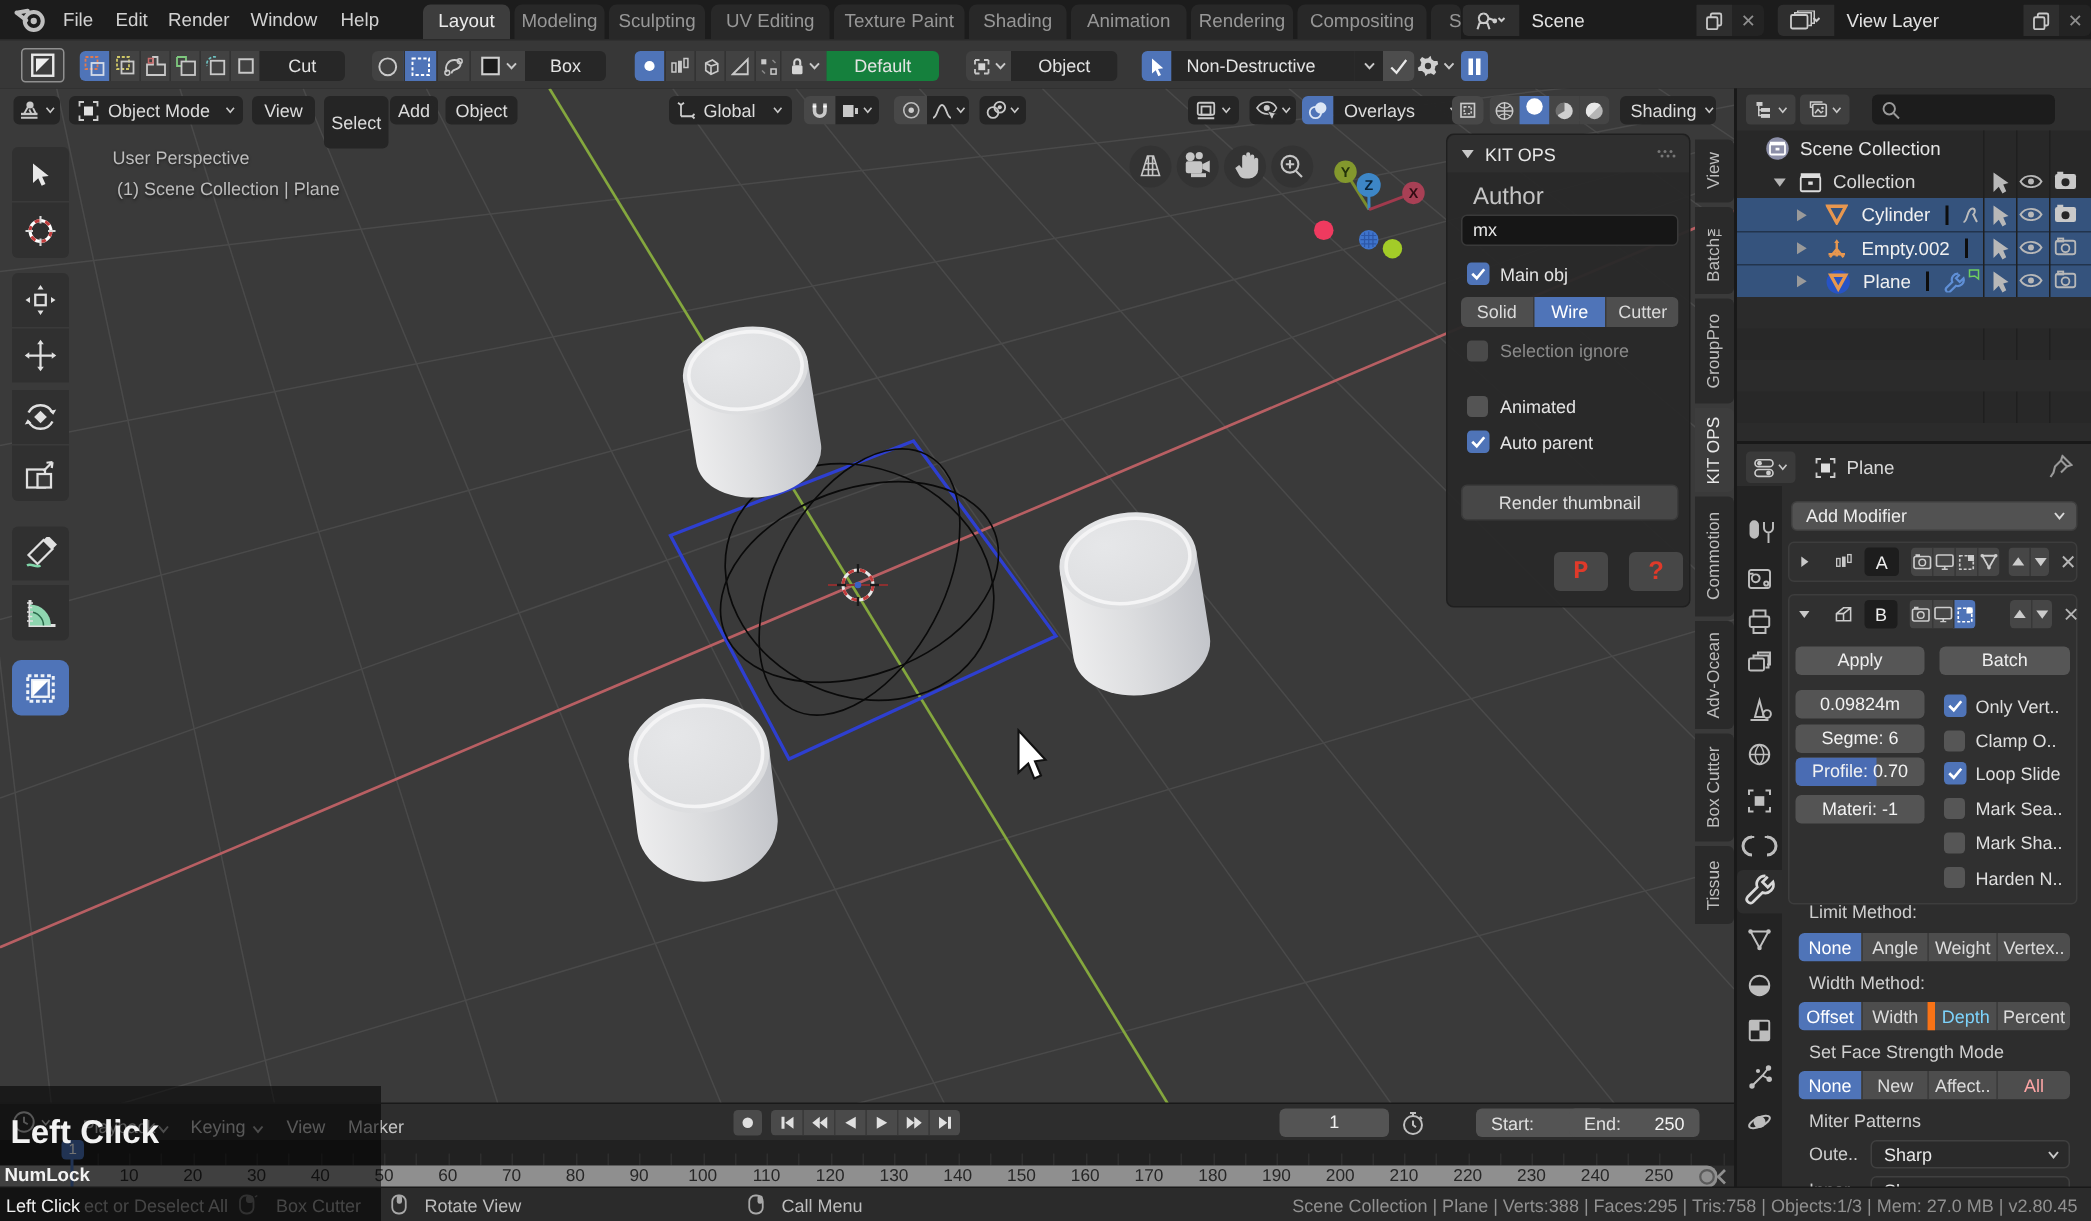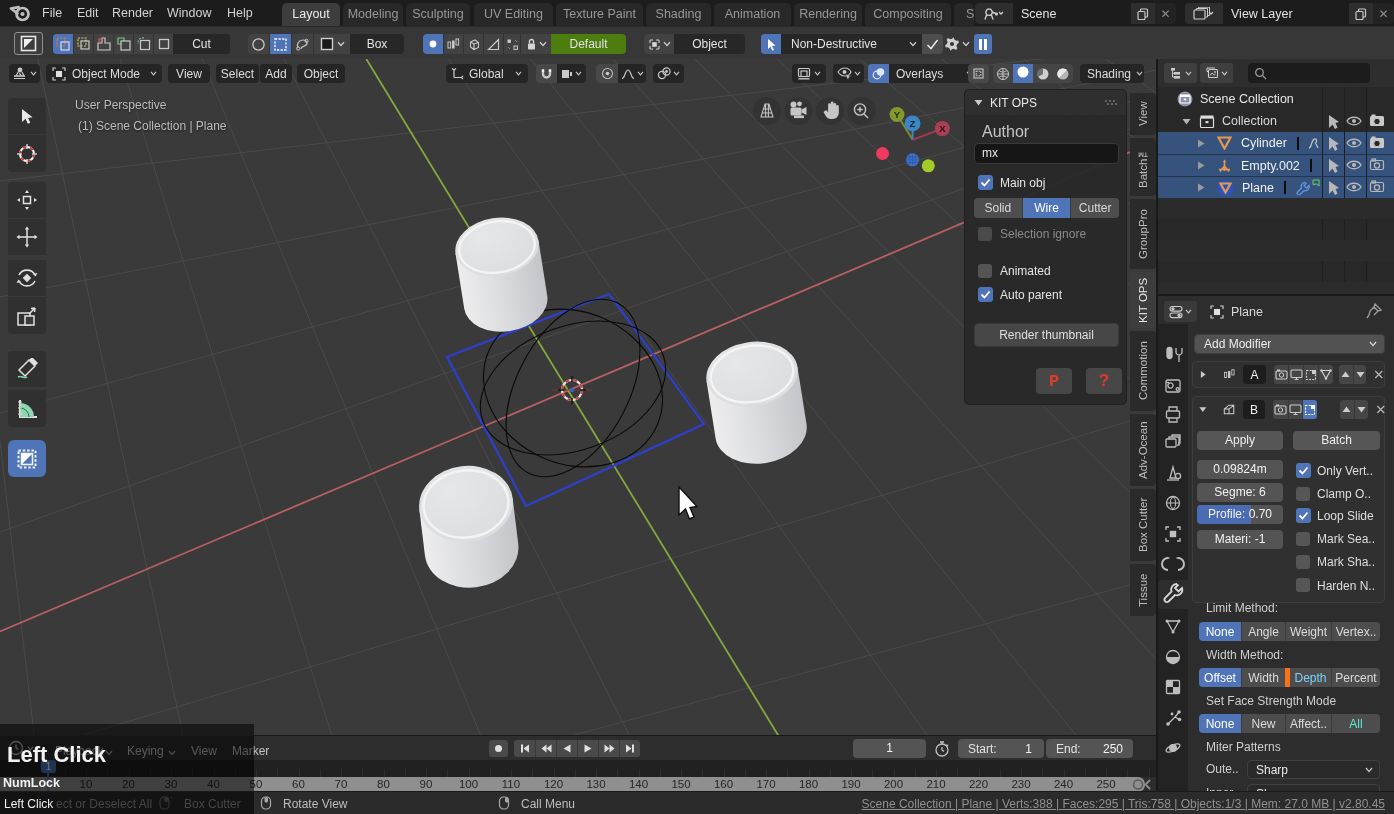--- a/index.html
+++ b/index.html
@@ -181,21 +181,21 @@
       </div>
     <div style="width:31px;background:#424242;border-left:1px solid #333;display:flex;align-items:center;justify-content:center;gap:2px;">
         <svg width="11" height="13" viewBox="0 0 11 13">
           <rect x="2" y="5.5" width="7" height="6" rx="1" fill="#d5d5d5"></rect>
           <path d="M3.5 5.5 V3.5 a2 2 0 0 1 4 0 V5.5" fill="none" stroke="#d5d5d5" stroke-width="1.4"></path>
         </svg>
         <svg width="8" height="6" viewBox="0 0 8 6">
           <path d="M1 1.2 L4 4.5 L7 1.2" stroke="#c9c9c9" stroke-width="1.3" fill="none"></path>
         </svg>
       </div>
-    <div style="width:75px;background:#4d7c0f;color:#e3e3e3;font-size:12px;display:flex;align-items:center;justify-content:center;">Default</div>
+    <div style="width:75px;background:#15803d;color:#e3e3e3;font-size:12px;display:flex;align-items:center;justify-content:center;">Default</div>
   </div>
 
   <div class="abs" style="left:644px;top:7px;height:20px;display:flex;border-radius:4px;overflow:hidden;">
     <div style="width:30px;background:#424242;display:flex;align-items:center;justify-content:center;gap:2px;">
         <svg width="13" height="13" viewBox="0 0 13 13">
           <path d="M2 2 h3 M2 2 v3 M11 2 h-3 M11 2 v3 M2 11 h3 M2 11 v-3 M11 11 h-3 M11 11 v-3" stroke="#c9c9c9" stroke-width="1.2"></path>
           <rect x="4.2" y="4.2" width="4.6" height="4.6" fill="#d5d5d5"></rect>
         </svg>
         <svg width="8" height="6" viewBox="0 0 8 6">
           <path d="M1 1.2 L4 4.5 L7 1.2" stroke="#c9c9c9" stroke-width="1.3" fill="none"></path>
@@ -385,21 +385,21 @@
   <svg width="14" height="14" viewBox="0 0 14 14">
       <path d="M1 4 V1 H4 M10 1 H13 V4 M13 10 V13 H10 M4 13 H1 V10" stroke="#ccc" stroke-width="1.2" fill="none"></path>
       <rect x="4" y="4" width="6" height="6" fill="#e0e0e0"></rect>
     </svg>
   <span>Object Mode</span>
   <svg width="7" height="5" viewBox="0 0 8 6" style="margin-left:4px;">
       <path d="M1 1 L4 4.6 L7 1" stroke="#c9c9c9" stroke-width="1.3" fill="none"></path>
     </svg>
 </div>
 <div class="pill" style="left:168px;top:64px;width:42px;height:19px;">View</div>
-<div class="pill" style="left:216px;top:64px;width:43px;height:19px;">Select</div>
+<div class="pill" style="left:216px;top:64px;width:43px;height:35px;">Select</div>
 <div class="pill" style="left:260px;top:64px;width:32px;height:19px;">Add</div>
 <div class="pill" style="left:297px;top:64px;width:48px;height:19px;">Object</div>
 <div class="pill" style="left:446px;top:64px;width:82px;height:19px;justify-content:flex-start;padding-left:5px;gap:5px;">
   <svg width="13" height="13" viewBox="0 0 13 13">
       <path d="M3 10.5 V3 M3 10.5 H10.5 M3 3 L1 1.5 M3 3 L5 1.5 M10.5 10.5 L12 9 M10.5 10.5 L12 12" stroke="#ccc" stroke-width="1.2" fill="none"></path>
     </svg>
   <span>Global</span>
   <svg width="7" height="5" viewBox="0 0 8 6" style="margin-left:6px;">
       <path d="M1 1 L4 4.6 L7 1" stroke="#c9c9c9" stroke-width="1.3" fill="none"></path>
     </svg>
@@ -1045,21 +1045,21 @@
   <div style="width:42px;background:#4f74b8;color:#fff;display:flex;align-items:center;justify-content:center;">Offset</div>
   <div style="width:44px;background:#4d4d4d;color:#dcdcdc;display:flex;align-items:center;justify-content:center;border-left:1px solid #3c3c3c;">Width</div>
   <div style="width:46px;background:#4d4d4d;color:#7dd3fc;display:flex;align-items:center;justify-content:center;border-left:5px solid #f97316;">Depth</div>
   <div style="flex:1;background:#4d4d4d;color:#dcdcdc;display:flex;align-items:center;justify-content:center;border-left:1px solid #3c3c3c;">Percent</div>
 </div>
 <div class="abs" style="left:1206px;top:694px;font-size:12px;color:#cfcfcf;">Set Face Strength Mode</div>
 <div class="abs" style="left:1199px;top:714px;width:181px;height:19px;display:flex;border-radius:4px;overflow:hidden;font-size:12px;">
   <div style="width:42px;background:#4f74b8;color:#fff;display:flex;align-items:center;justify-content:center;">None</div>
   <div style="width:44px;background:#4d4d4d;color:#dcdcdc;display:flex;align-items:center;justify-content:center;border-left:1px solid #3c3c3c;">New</div>
   <div style="width:46px;background:#4d4d4d;color:#dcdcdc;display:flex;align-items:center;justify-content:center;border-left:1px solid #3c3c3c;">Affect..</div>
-  <div style="flex:1;background:#4d4d4d;color:#5eead4;display:flex;align-items:center;justify-content:center;border-left:1px solid #3c3c3c;">All</div>
+  <div style="flex:1;background:#4d4d4d;color:#fca5a5;display:flex;align-items:center;justify-content:center;border-left:1px solid #3c3c3c;">All</div>
 </div>
 <div class="abs" style="left:1206px;top:740px;font-size:12px;color:#cfcfcf;">Miter Patterns</div>
 <div class="abs" style="left:1206px;top:762px;font-size:12px;color:#cfcfcf;">Oute..</div>
 <div class="abs" style="left:1247px;top:760px;width:133px;height:19px;background:#2a2a2a;border:1px solid #404040;border-radius:4px;color:#e8e8e8;font-size:12px;display:flex;align-items:center;padding-left:8px;">Sharp
   <svg width="8" height="6" viewBox="0 0 8 6" style="margin-left:auto;margin-right:6px;">
       <path d="M1 1 L4 4.6 L7 1" stroke="#c9c9c9" stroke-width="1.3" fill="none"></path>
     </svg>
 </div>
 <div class="abs" style="left:1206px;top:786px;font-size:12px;color:#cfcfcf;">Inner</div>
 <div class="abs" style="left:1247px;top:784px;width:133px;height:19px;background:#2a2a2a;border:1px solid #404040;border-radius:4px;color:#e8e8e8;font-size:12px;display:flex;align-items:center;padding-left:8px;">Sharp</div>
@@ -1119,21 +1119,21 @@
         <svg width="10" height="9" viewBox="0 0 10 9">
           <path d="M9 0.5 h-2 v8 h2 Z M1 0.5 L6.5 4.5 L1 8.5 Z" fill="#e0e0e0"></path>
         </svg>
       </div>
   </div>
   <div class="abs" style="left:853px;top:3px;width:73px;height:19px;background:#545454;border-radius:4px;color:#f2f2f2;font-size:12px;text-align:center;line-height:18px;">1</div>
   <svg class="abs" style="left:934px;top:5px;" width="16" height="16" viewBox="0 0 16 16">
       <circle cx="8" cy="9" r="6" fill="none" stroke="#c0c0c0" stroke-width="1.3"></circle>
       <path d="M8 6 V9 L10 10.5 M6 1 h4 M8 1 v2 M12.5 3.5 l1.5 1.5" stroke="#c0c0c0" stroke-width="1.3" fill="none"></path>
     </svg>
-  <div class="abs" style="left:958px;top:3px;width:86px;height:19px;background:#545454;border-radius:4px;font-size:12px;color:#f2f2f2;display:flex;align-items:center;">
+  <div class="abs" style="left:984px;top:3px;width:86px;height:19px;background:#545454;border-radius:4px;font-size:12px;color:#f2f2f2;display:flex;align-items:center;">
       <span style="margin-left:10px;color:#e0e0e0;">Start:</span>
       <span style="margin-left:auto;margin-right:12px;">1</span>
     </div>
   <div class="abs" style="left:1046px;top:3px;width:87px;height:19px;background:#545454;border-radius:4px;font-size:12px;color:#f2f2f2;display:flex;align-items:center;">
       <span style="margin-left:10px;color:#e0e0e0;">End:</span>
       <span style="margin-left:auto;margin-right:10px;">250</span>
     </div>
 
   <div class="abs" style="left:0;top:24px;width:1156px;height:17px;background:#212121;" id="ticks">
       <div style="position:absolute;left:64.8px;top:9px;width:1px;height:8px;background:#2e2e2e;"></div>
@@ -1236,21 +1236,21 @@
   <svg class="abs" style="left:259px;top:4px;" width="14" height="14" viewBox="0 0 14 14">
       <rect x="2.5" y="1" width="9" height="12" rx="4" fill="none" stroke="#a8a8a8" stroke-width="1.2"></rect>
       <rect x="5.5" y="1" width="3.5" height="5.5" rx="1.5" fill="#a8a8a8"></rect>
     </svg>
   <div class="abs" style="left:283px;top:5px;font-size:12px;color:#bdbdbd;">Rotate View</div>
   <svg class="abs" style="left:497px;top:4px;" width="14" height="14" viewBox="0 0 14 14">
       <rect x="2.5" y="1" width="9" height="12" rx="4" fill="none" stroke="#a8a8a8" stroke-width="1.2"></rect>
       <rect x="8" y="1" width="3.5" height="5.5" rx="1.5" fill="#a8a8a8"></rect>
     </svg>
   <div class="abs" style="left:521px;top:5px;font-size:12px;color:#bdbdbd;">Call Menu</div>
-  <div class="abs" style="right:9px;top:5px;font-size:12px;color:#909090;text-decoration:underline;">Scene Collection | Plane | Verts:388 | Faces:295 | Tris:758 | Objects:1/3 | Mem: 27.0 MB | v2.80.45</div>
+  <div class="abs" style="right:9px;top:5px;font-size:12px;color:#909090;">Scene Collection | Plane | Verts:388 | Faces:295 | Tris:758 | Objects:1/3 | Mem: 27.0 MB | v2.80.45</div>
 </div>
 
 <div class="abs" style="left:0;top:724px;width:254px;height:90px;background:rgba(0,0,0,0.55);"></div>
 <div class="abs" style="left:7px;top:742px;font-size:22px;font-weight:bold;color:#f2f2f2;">Left Click</div>
 <div class="abs" style="left:3px;top:776px;font-size:12.5px;font-weight:bold;color:#f2f2f2;">NumLock</div>
 <div class="abs" style="left:4px;top:797px;font-size:12px;color:#f0f0f0;">Left Click</div>
 
 <div class="abs" style="left:1156px;top:59px;width:2px;height:733px;background:#191919;"></div>
 <div class="abs" style="left:1158px;top:294px;width:236px;height:2px;background:#191919;"></div>
 <div class="abs" style="left:0;top:735px;width:1156px;height:1px;background:#191919;"></div>

